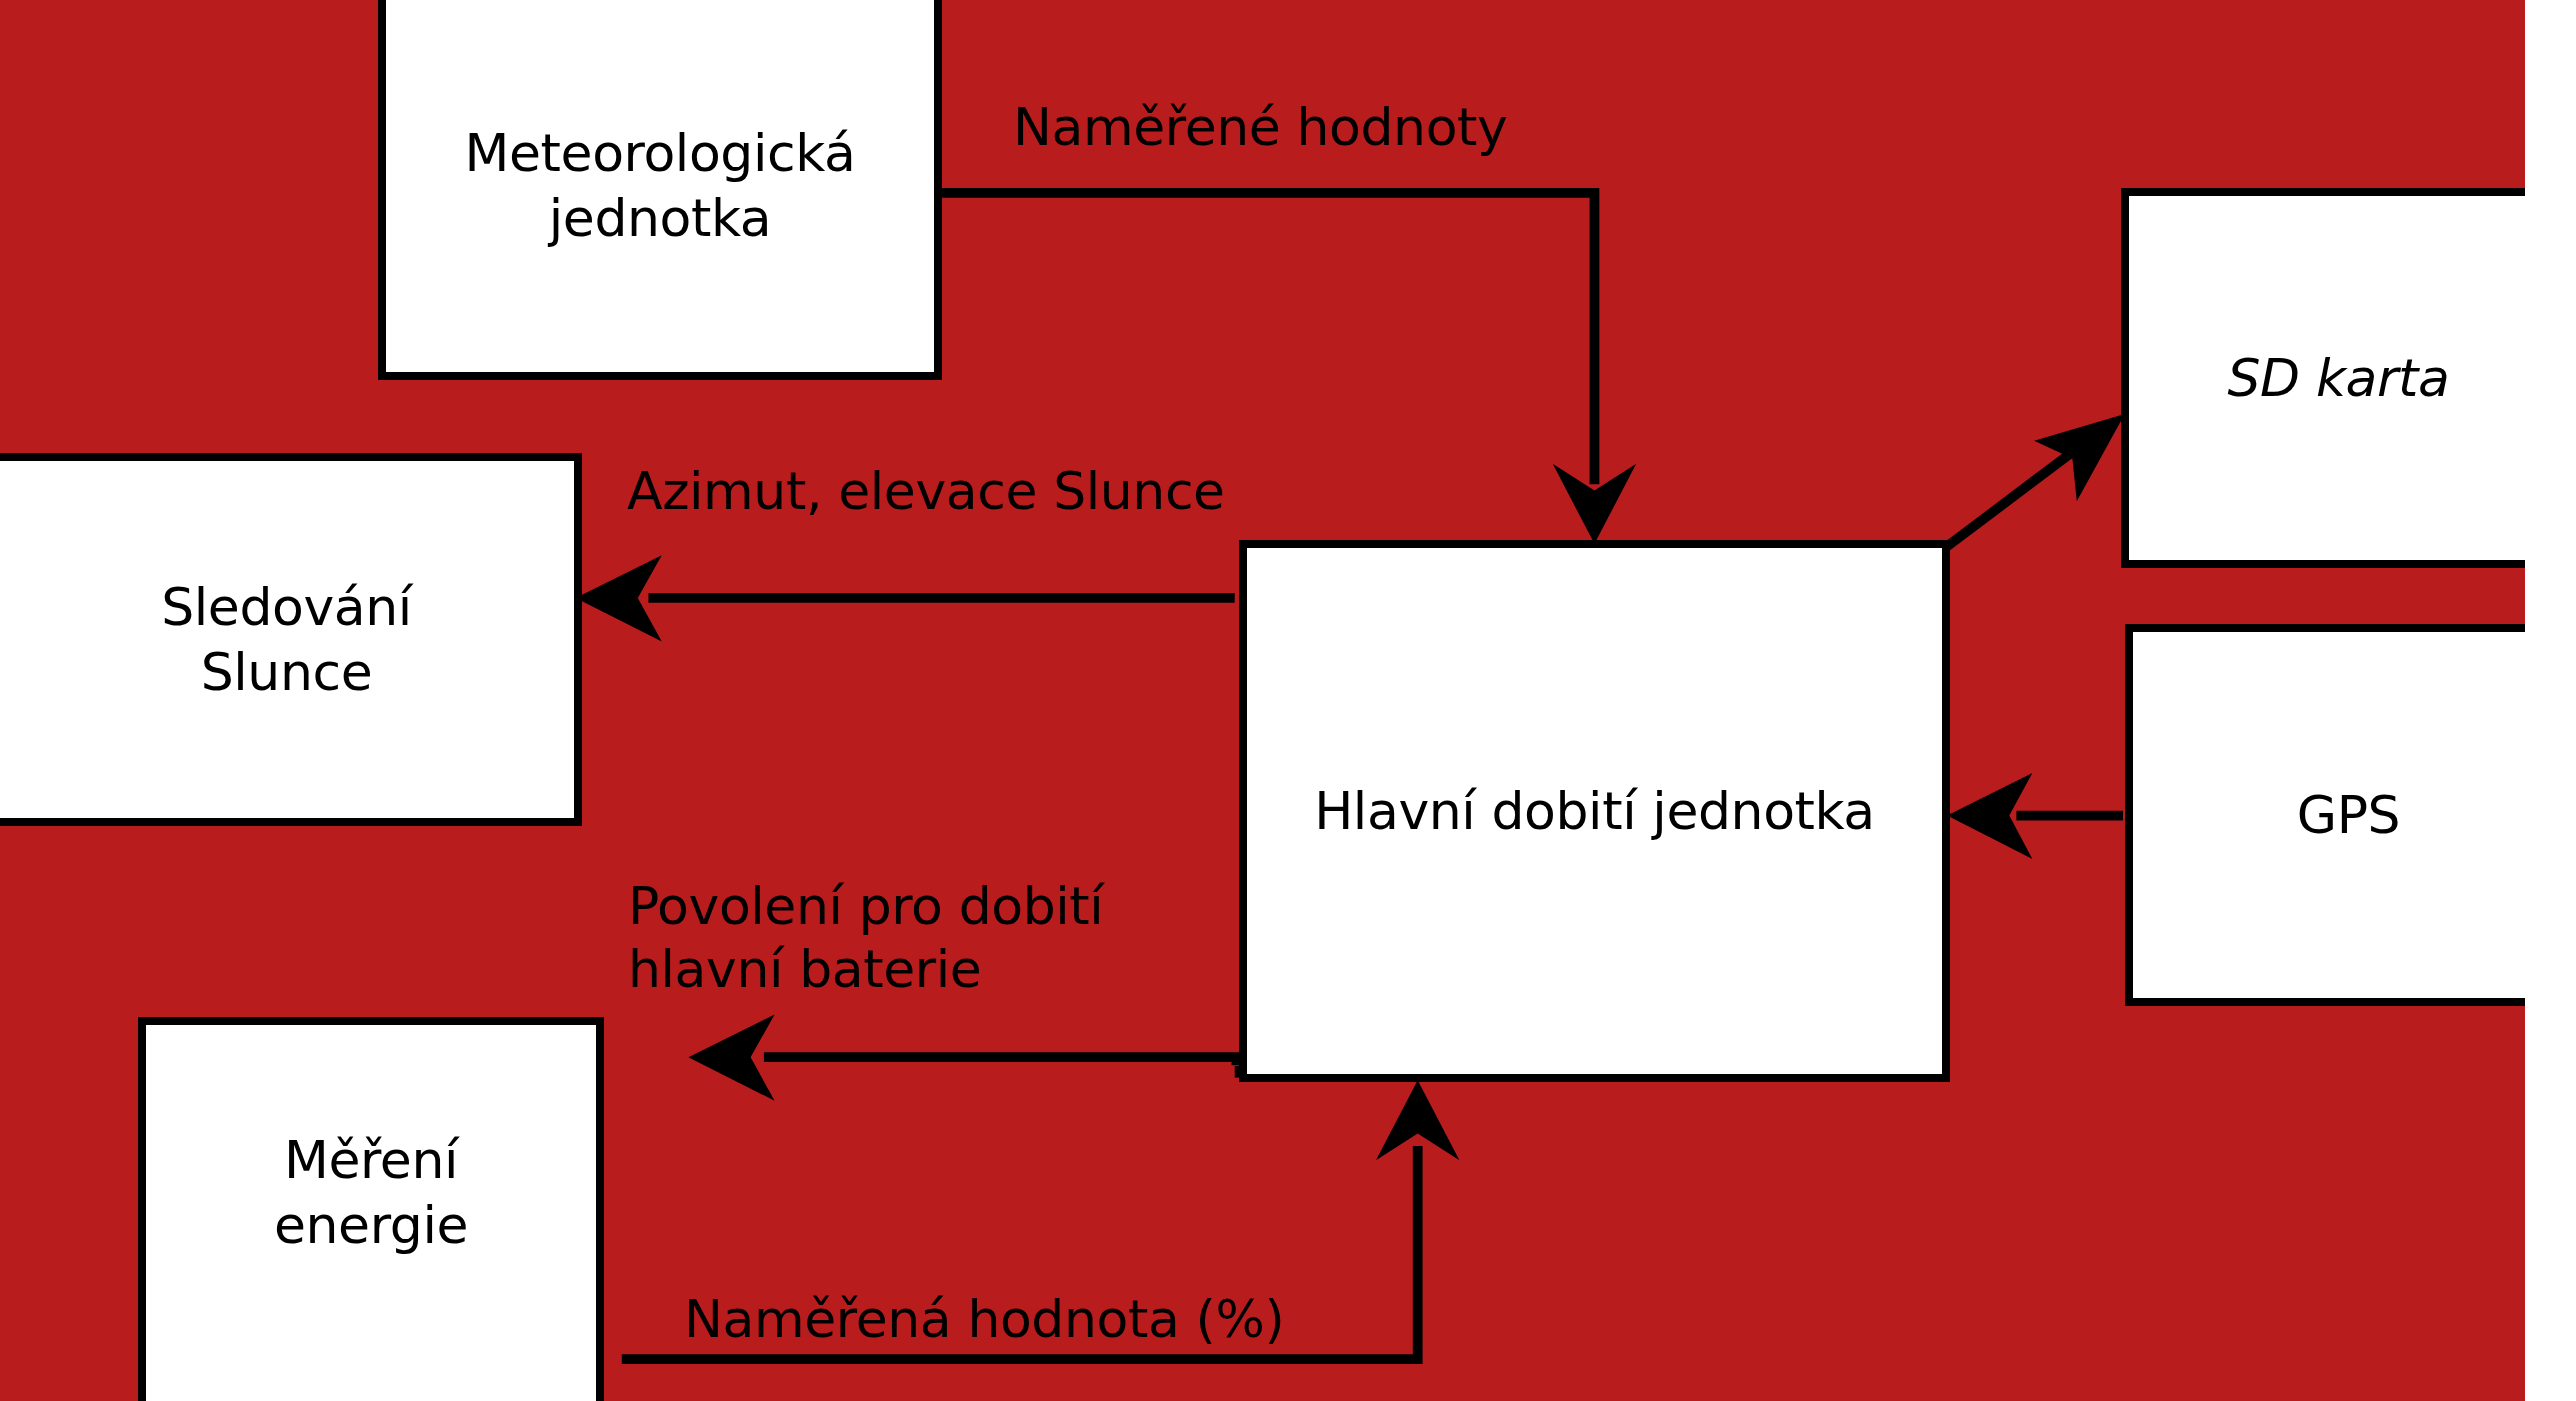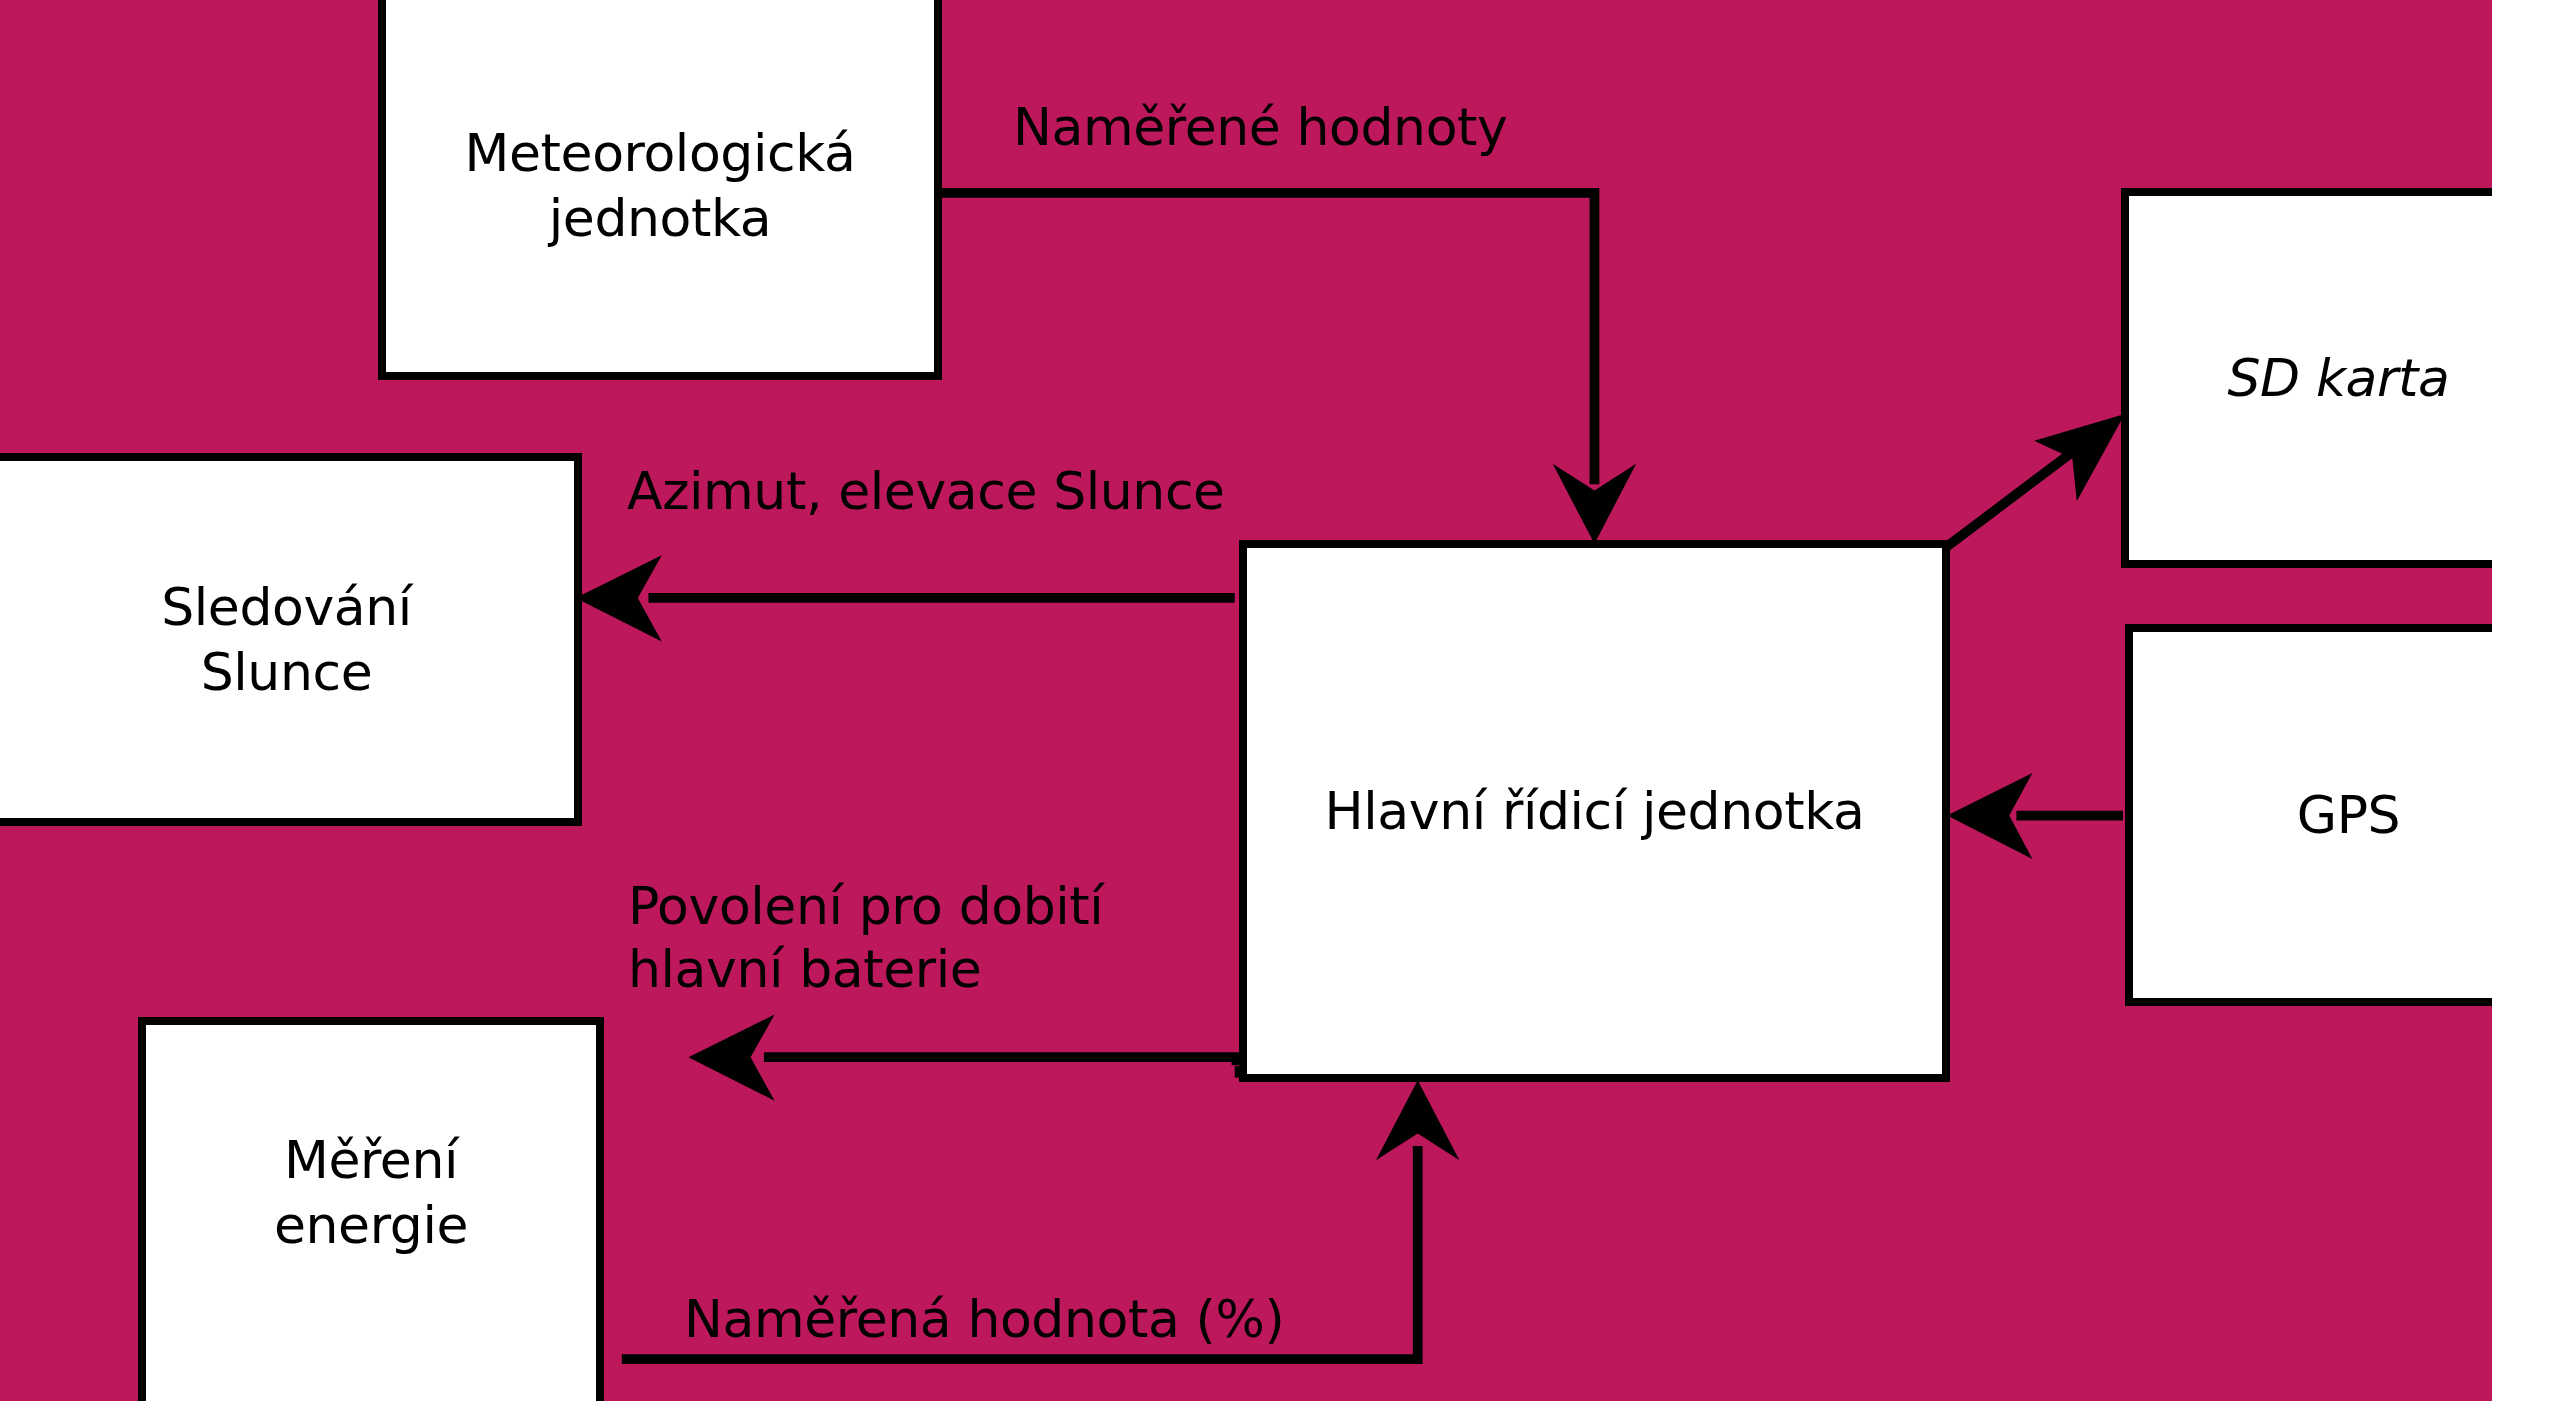--- a/index.html
+++ b/index.html
@@ -7,22 +7,23 @@
     padding: 0;
     background: #ffffff;
   }
   body {
     font-family: "DejaVu Sans", sans-serif;
   }
   #diagram-root {
     position: relative;
     width: 2492px;
     height: 1402px;
-    background: #be185d;
+    background: #b91c1c;
     overflow: hidden;
+    padding-left: 33px;
   }
   #diagram-svg {
     position: absolute;
     top: 0;
     left: 0;
     width: 2576px;
     height: 1402px;
   }
   .node-box {
     position: absolute;
@@ -101,21 +102,21 @@
     <span class="node-label">Sledování
 Slunce</span>
   </div>
 
   <div class="node-box" style="left:138px; top:1017px; width:466px; height:400px;">
     <span class="node-label" style="margin-top:-49px;">Měření
 energie</span>
   </div>
 
   <div class="node-box" style="left:1239px; top:540px; width:711px; height:542px;">
-    <span class="node-label">Hlavní řídicí jednotka</span>
+    <span class="node-label">Hlavní dobití jednotka</span>
   </div>
 
   <div class="node-box" style="left:2121px; top:188px; width:471px; height:380px;">
     <span class="node-label" style="margin-right:36px;font-style:italic;">SD karta</span>
   </div>
 
   <div class="node-box" style="left:2125px; top:624px; width:471px; height:382px;">
     <span class="node-label" style="margin-right:24px;">GPS</span>
   </div>
 

